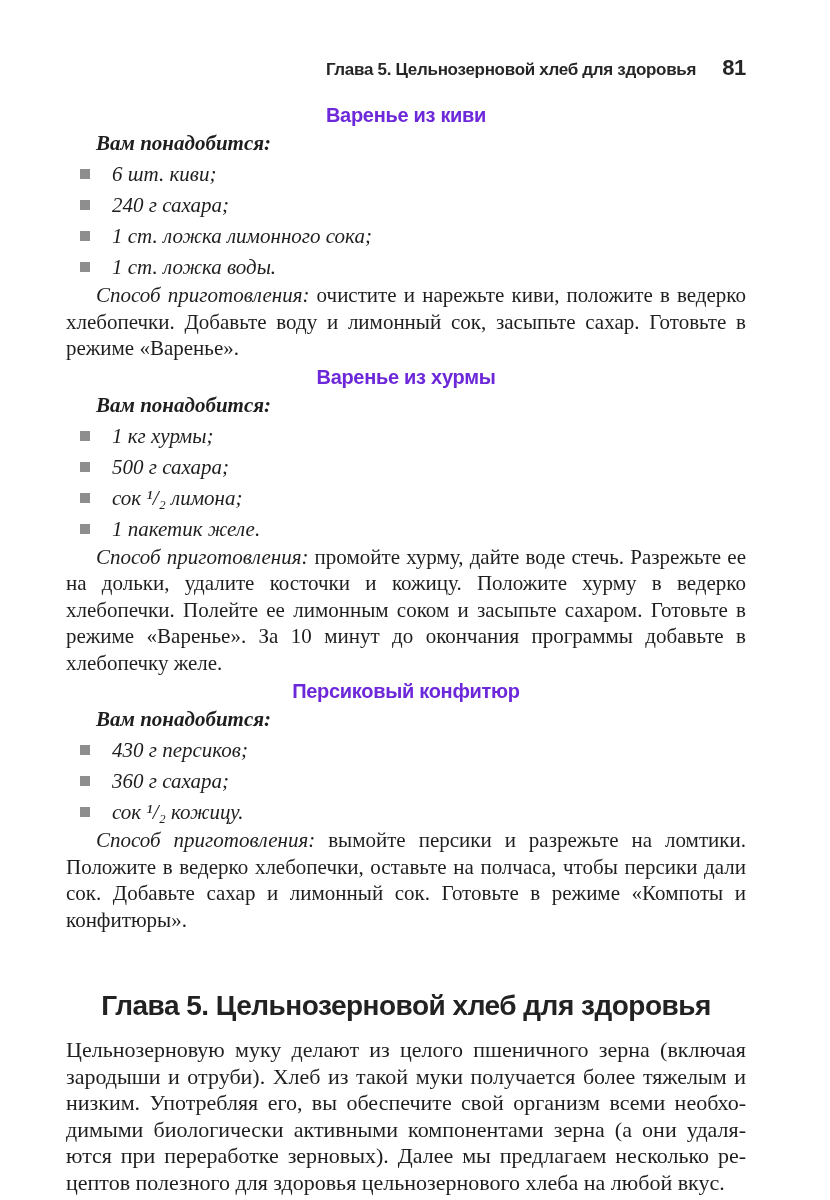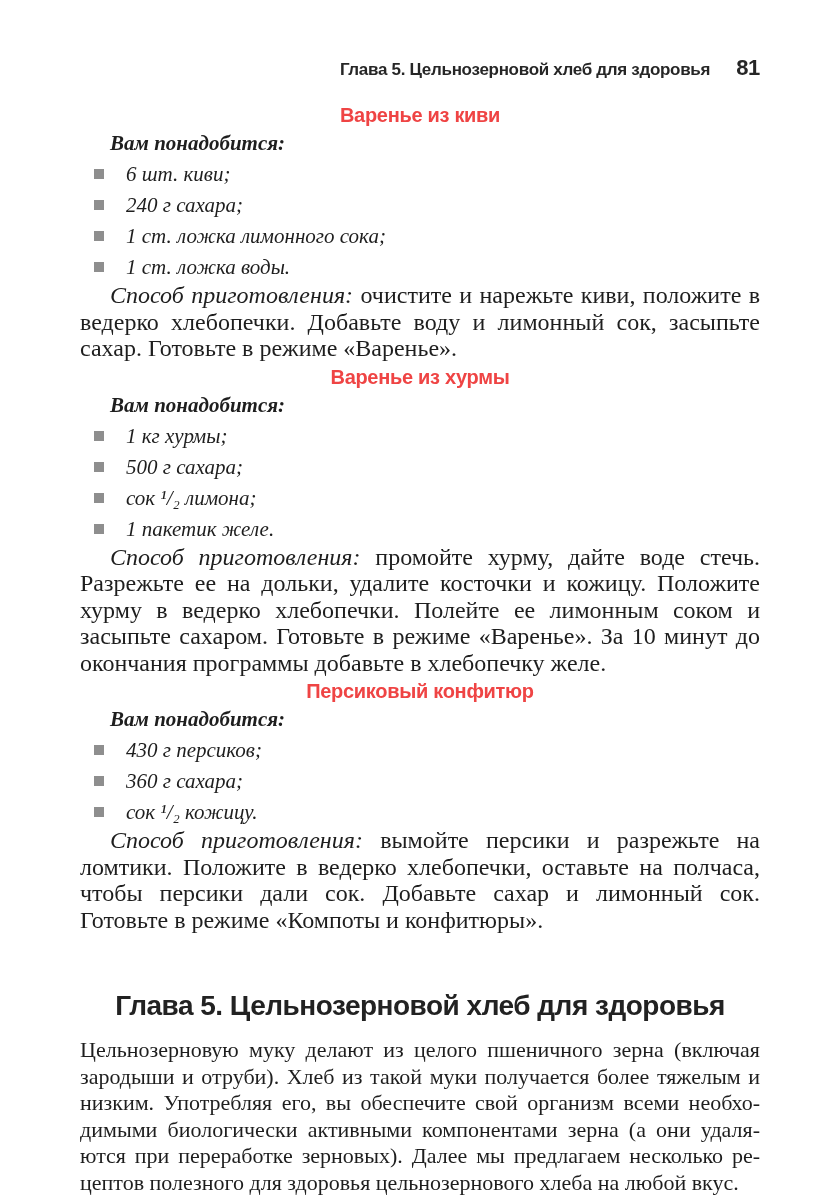--- a/index.html
+++ b/index.html
@@ -18,21 +18,20 @@
     position: relative;
     width: 830px;
     height: 1200px;
     background: #ffffff;
     box-sizing: border-box;
     padding: 58px 84px 0 66px;
   }
   .content {
     width: 680px;
     hyphens: manual;
-    margin-left: 14px;
     -webkit-hyphens: manual;
   }
   
   .running-header {
     display: flex;
     justify-content: flex-end;
     align-items: baseline;
     font-family: "Liberation Sans", "DejaVu Sans", sans-serif;
     font-weight: bold;
     font-size: 17px;
@@ -44,21 +43,21 @@
   .running-header .page-num {
     margin-left: 26px;
     font-size: 22px;
   }
   
   .recipe-title {
     font-family: "Liberation Sans", "DejaVu Sans", sans-serif;
     font-weight: bold;
     font-size: 20px;
     letter-spacing: -0.3px;
-    color: #ef4444;
+    color: #6d28d9;
     text-align: center;
     line-height: 22px;
     margin: 4px 0 4px 0;
   }
   .needs {
     font-style: italic;
     font-size: 21px;
     line-height: 26px;
     text-indent: 30px;
     margin: 0;
@@ -81,21 +80,21 @@
   .bullet {
     position: absolute;
     left: 14px;
     top: 8px;
     width: 10px;
     height: 10px;
     background: #8e8e8e;
   }
   
   .method {
-    font-size: 24px;
+    font-size: 21px;
     line-height: 26.5px;
     text-align: justify;
     text-indent: 30px;
     margin: 2px 0 0 0;
   }
   .method-label {
     font-style: italic;
   }
   
   .chapter-title {

